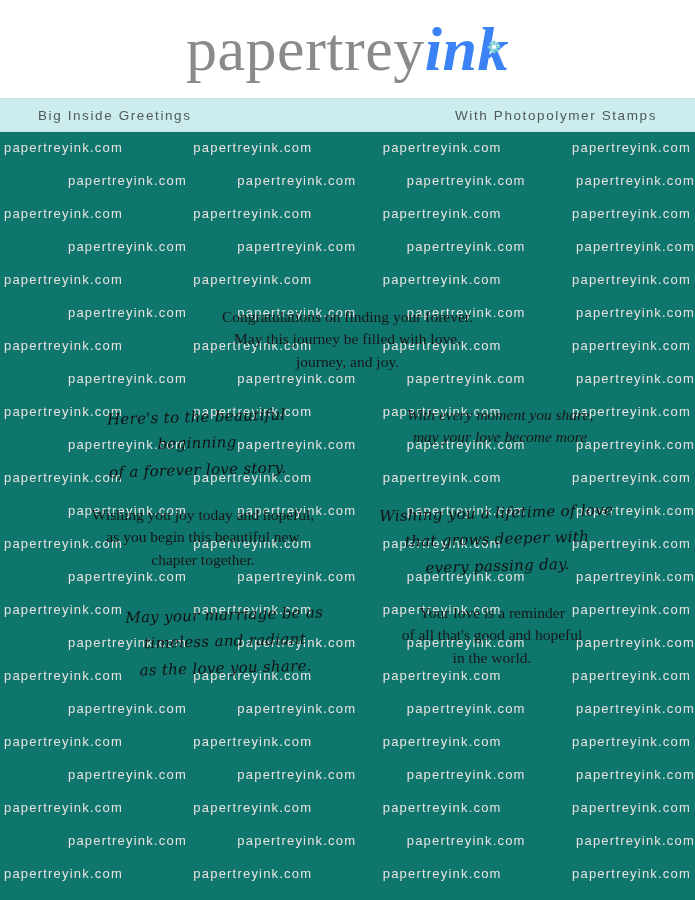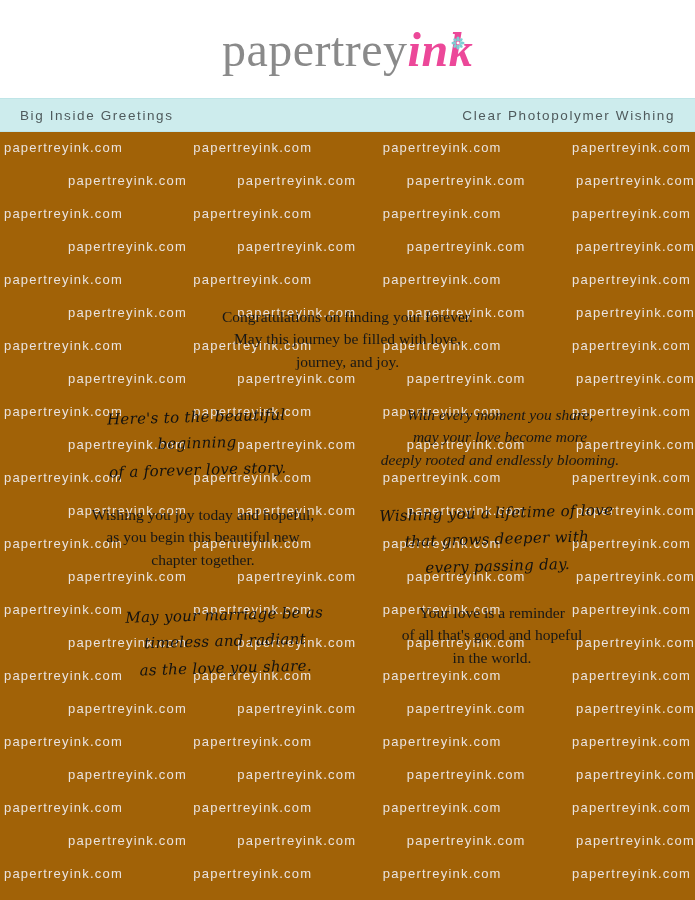--- a/index.html
+++ b/index.html
@@ -18,70 +18,70 @@
   
   .logo-wrap {
     height: 98px;
     display: flex;
     align-items: center;
     justify-content: center;
     background: #ffffff;
   }
   .logo {
     font-family: "Liberation Serif", serif;
-    font-size: 48px;
+    font-size: 62px;
     letter-spacing: 0.5px;
     color: #8a8a8a;
     white-space: nowrap;
     display: flex;
     align-items: center;
     position: relative;
   }
   .logo .word1 {
     font-weight: normal;
   }
   .logo .word2 {
     font-style: italic;
     font-weight: bold;
-    color: #ec4899;
+    color: #3b82f6;
   }
   .logo-flower {
     position: absolute;
     right: 8px;
     top: -16px;
     width: 14px;
     height: 14px;
     color: #7ecfd3;
   }
 
   
   .band {
     height: 34px;
     background: #cdeced;
     display: flex;
     align-items: center;
     justify-content: space-between;
-    padding: 0 20px;
+    padding: 0 38px;
     box-sizing: border-box;
     border-top: 1px solid #bfe5e7;
     border-bottom: 1px solid #bfe5e7;
   }
   .band-left, .band-right {
     font-size: 13.5px;
     letter-spacing: 1.6px;
     color: #4f5a5c;
     font-family: "Liberation Sans", sans-serif;
   }
 
   
   .sheet {
     position: relative;
     height: 768px;
     overflow: hidden;
-    background: #a16207;
+    background: #0f766e;
   }
   .watermarks {
     position: absolute;
     inset: 0;
     pointer-events: none;
     z-index: 0;
   }
   .wm-row {
     position: absolute;
     left: 0;
@@ -162,21 +162,21 @@
           <ellipse cx="5.8" cy="14.2" rx="2.9" ry="2" transform="rotate(-45 5.8 14.2)"></ellipse>
         </g>
         <circle cx="10" cy="10" r="2.1" fill="#ffffff"></circle>
       </svg>
     </span>
   </div>
 </div>
 
 <div class="band">
   <div class="band-left">Big Inside Greetings</div>
-  <div class="band-right">Clear Photopolymer Wishing</div>
+  <div class="band-right">With Photopolymer Stamps</div>
 </div>
 
 <div class="sheet">
 
   <div class="watermarks">
       <div class="wm-row" style="top: 8px;">
         <span>papertreyink.com</span>
         <span>papertreyink.com</span>
         <span>papertreyink.com</span>
         <span>papertreyink.com</span>
@@ -324,21 +324,20 @@
     </div>
 
     <div class="stamp script" id="s2">
       <span class="l">Here's to the beautiful beginning</span>
       <span class="l">of a forever love story.</span>
     </div>
 
     <div class="stamp serif" id="s3">
       <span class="l">With every moment you share,</span>
       <span class="l">may your love become more</span>
-      <span class="l">deeply rooted and endlessly blooming.</span>
     </div>
 
     <div class="stamp serif" id="s4">
       <span class="l">Wishing you joy today and hopeful,</span>
       <span class="l">as you begin this beautiful new</span>
       <span class="l">chapter together.</span>
     </div>
 
     <div class="stamp script" id="s5">
       <span class="l">Wishing you a lifetime of love</span>

